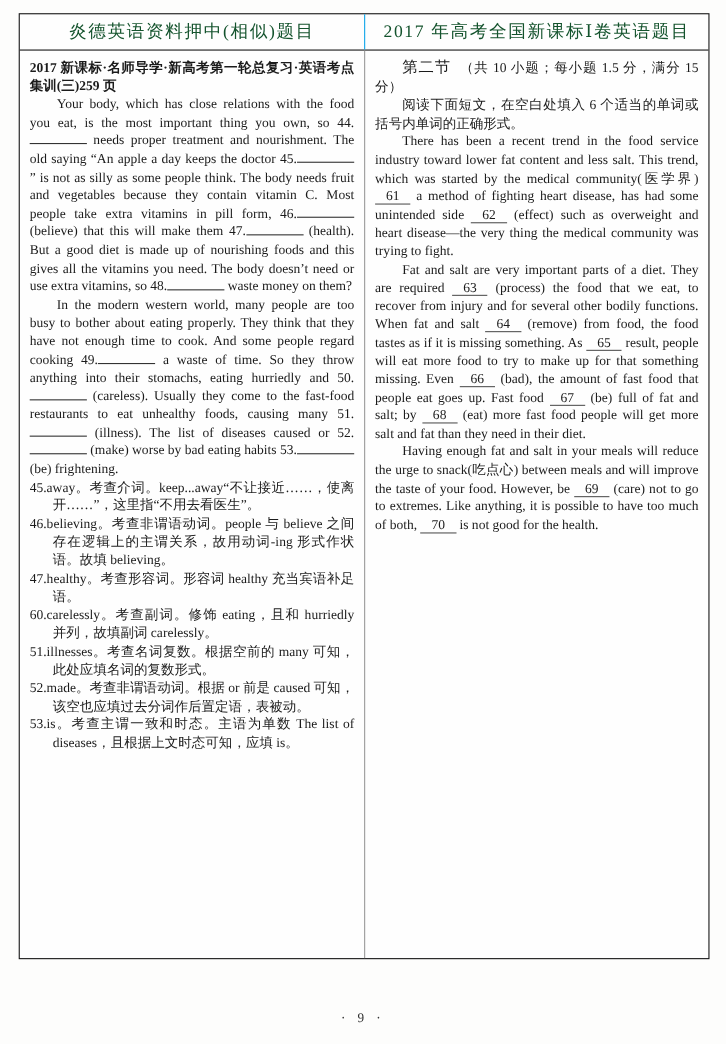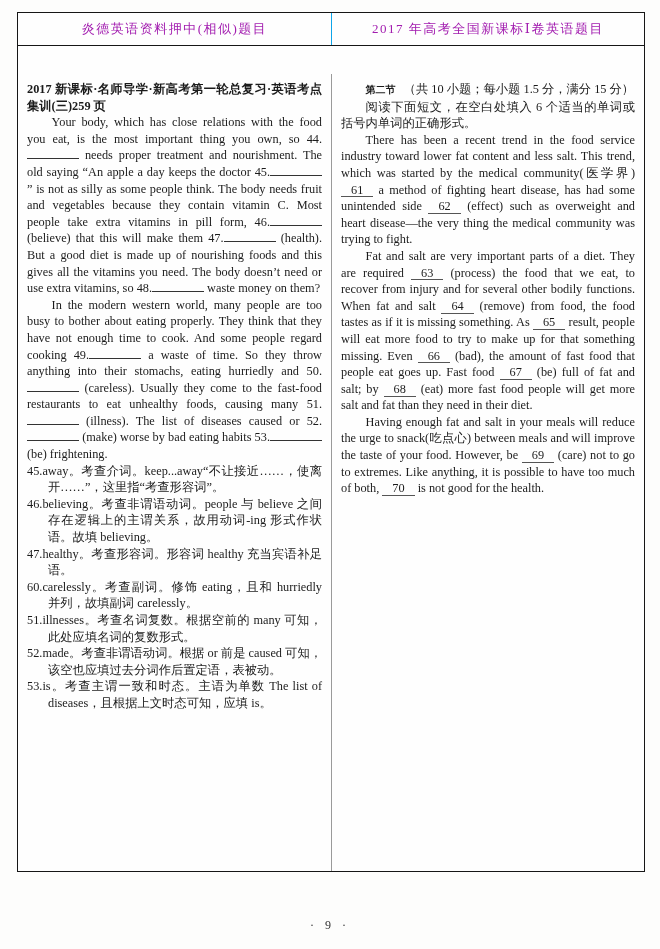--- a/index.html
+++ b/index.html
@@ -12,39 +12,39 @@
   }
   .exam-table {
     position:absolute; left:17px; top:12px; width:628px; height:860px;
     border:1.5px solid #161616;
     display:flex; flex-direction:column;
     background:#fefefe;
   }
   .table-header { display:flex; height:33px; flex:0 0 auto; border-bottom:1.5px solid #161616; }
   .th-cell {
     flex:1 1 50%; display:flex; align-items:center; justify-content:center;
-    font-size:13px; letter-spacing:1.5px; color:#a21caf;
+    font-size:16px; letter-spacing:1.5px; color:#14532d;
   }
   .th-cell + .th-cell { border-left:1px solid #0ea5e9; }
   .table-body { display:flex; flex:1 1 auto; min-height:0; }
   .body-cell {
     flex:1 1 50%; padding:7px 9px 6px 9px;
     font-size:12.3px; line-height:16.6px;
-    text-align:justify; overflow:hidden;margin-top:28px;
+    text-align:justify; overflow:hidden;
   }
   .body-cell + .body-cell { border-left:1px solid #9a9a9a; }
 
   .source-title { font-weight:bold; }
   .passage p, .cloze p { text-indent:2em; }
 
   .answers { list-style:none; }
   .answer-item { padding-left:21px; text-indent:-21px; }
 
   .section-head { text-indent:0; }
-  .section-title { font-weight:bold; font-size:10px; margin-right:8px; }
+  .section-title { font-weight:normal; font-size:14px; margin-right:8px; }
   .instructions { text-indent:2em; }
   .answer-key { text-indent:0; margin-top:1px; }
 
   .line-blank {
     display:inline-block; width:52px; height:2px;
     border-bottom:1px solid #333; text-indent:0;
   }
   .num-blank {
     display:inline-block; padding:0 10px; text-indent:0;
     border-bottom:1px solid #555; line-height:1.05;
@@ -66,21 +66,21 @@
 
     <div class="body-cell">
       <div class="source-title">2017 新课标·名师导学·新高考第一轮总复习·英语考点集训(三)259 页</div>
       <div class="passage">
         <p>Your body, which has close relations with the food you eat, is the most important thing you own, so 44.<span class="line-blank"></span> needs proper treatment and nourishment. The old saying “An apple a day keeps the doctor 45.<span class="line-blank"></span> ” is not as silly as some people think. The body needs fruit and vegetables because they contain vitamin C. Most people take extra vitamins in pill form, 46.<span class="line-blank"></span> (believe) that this will make them 47.<span class="line-blank"></span> (health). But a good diet is made up of nourishing foods and this gives all the vitamins you need. The body doesn’t need or use extra vitamins, so 48.<span class="line-blank"></span> waste money on them?</p>
         <p>In the modern western world, many people are too busy to bother about eating properly. They think that they have not enough time to cook. And some people regard cooking 49.<span class="line-blank"></span> a waste of time. So they throw anything into their stomachs, eating hurriedly and 50.<span class="line-blank"></span> (careless). Usually they come to the fast-food restaurants to eat unhealthy foods, causing many 51.<span class="line-blank"></span> (illness). The list of diseases caused or 52.<span class="line-blank"></span> (make) worse by bad eating habits 53.<span class="line-blank"></span> (be) frightening.</p>
       </div>
       <ol class="answers">
 
 
-          <li class="answer-item"><span class="ans-num">45.</span><span>away。考查介词。keep...away“不让接近……，使离开……”，这里指“考查形容词”。</span></li>
+          <li class="answer-item"><span class="ans-num">45.</span><span>away。考查介词。keep...away“不让接近……，使离开……”，这里指“不用去看医生”。</span></li>
 
           <li class="answer-item"><span class="ans-num">46.</span><span>believing。考查非谓语动词。people 与 believe 之间存在逻辑上的主谓关系，故用动词-ing 形式作状语。故填 believing。</span></li>
 
           <li class="answer-item"><span class="ans-num">47.</span><span>healthy。考查形容词。形容词 healthy 充当宾语补足语。</span></li>
 
 
 
           <li class="answer-item"><span class="ans-num">60.</span><span>carelessly。考查副词。修饰 eating，且和 hurriedly 并列，故填副词 carelessly。</span></li>
 
           <li class="answer-item"><span class="ans-num">51.</span><span>illnesses。考查名词复数。根据空前的 many 可知，此处应填名词的复数形式。</span></li>

